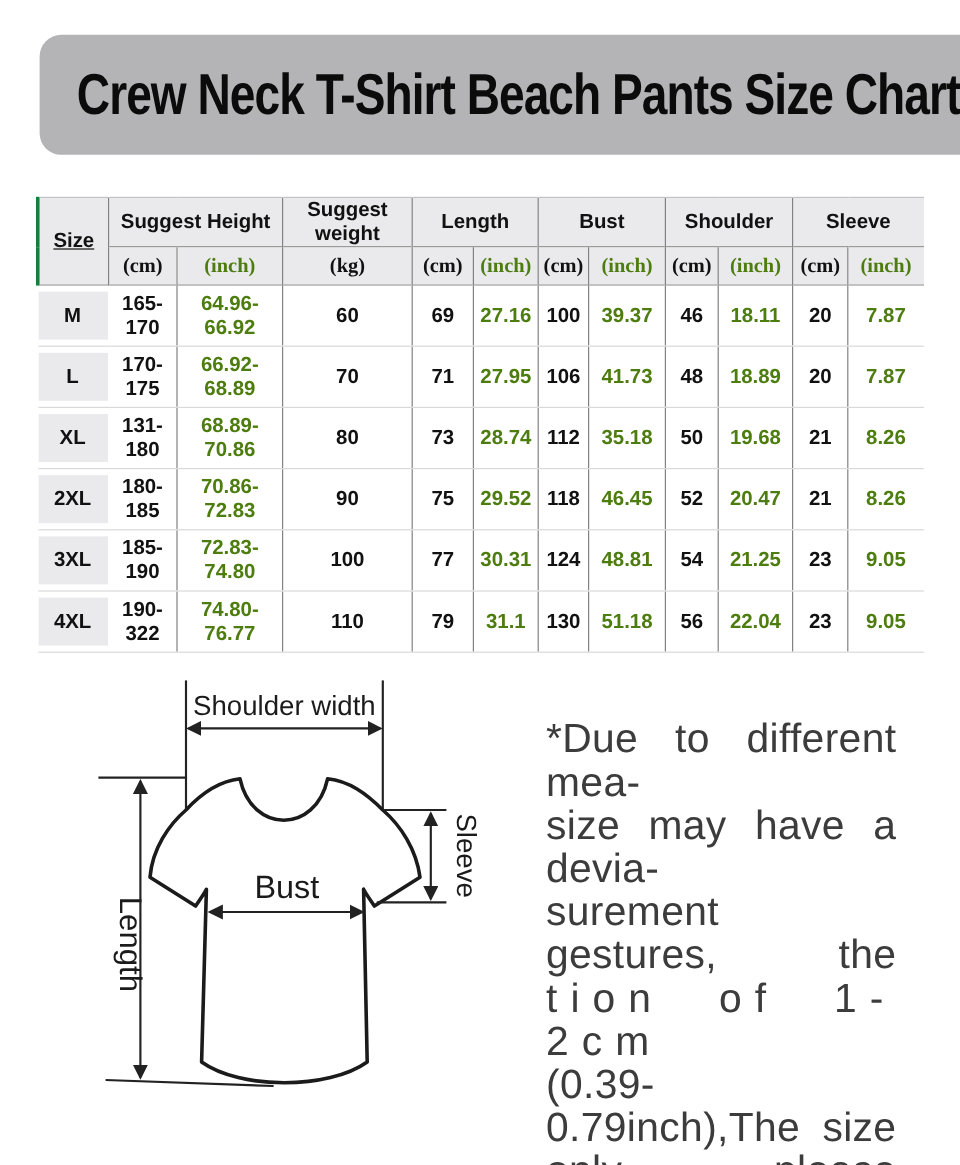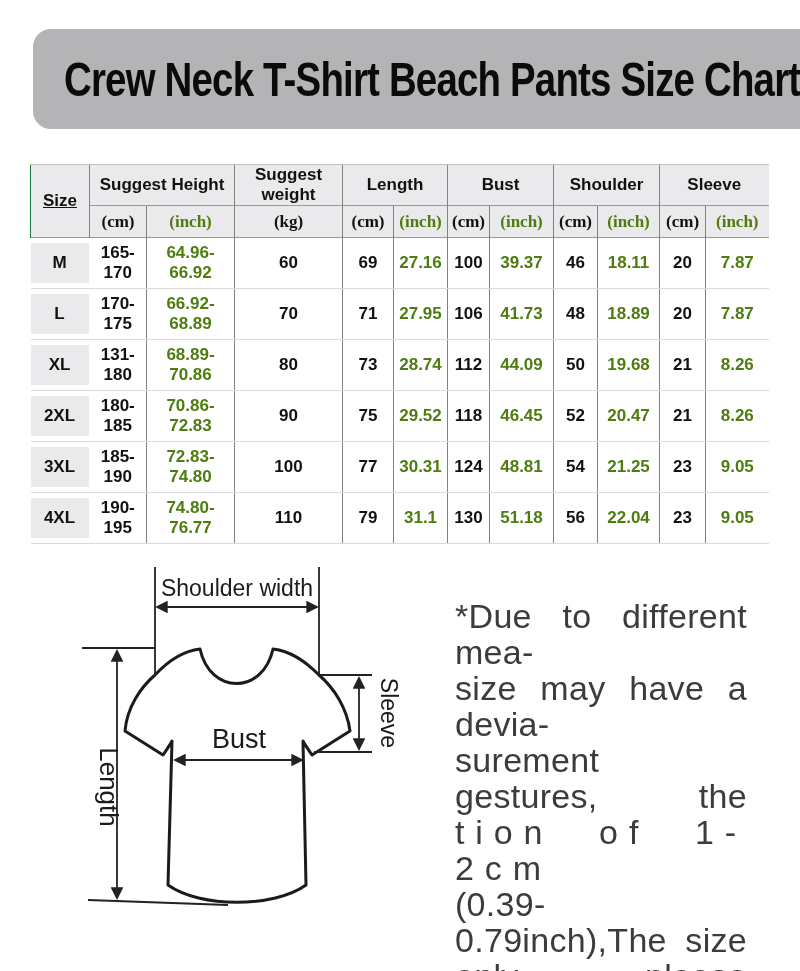--- a/index.html
+++ b/index.html
@@ -12,21 +12,21 @@
   .banner .t{font-size:48px;font-weight:700;letter-spacing:-1px;color:#0b0b0b;
              transform:scaleX(0.8);transform-origin:center;white-space:nowrap;}
 
   
   table.size{position:absolute;left:30px;top:164px;width:738px;border-collapse:collapse;
              table-layout:fixed;}
   table.size th,table.size td{padding:0;text-align:center;vertical-align:middle;overflow:hidden;}
   thead th{background:#eaeaec;font-size:17px;font-weight:700;height:31px;border-top:1px solid #c2c2c4;}
   thead tr.units th{font-weight:600;border-top:1px solid #9a9a9a;font-family:Liberation Serif, serif;}
   thead tr.units{border-bottom:1px solid #9a9a9a;}
-  thead th.sizehead{border-left:1px solid #15803d;text-decoration:underline;}
+  thead th.sizehead{border-left:3px solid #15803d;text-decoration:underline;}
   .v{border-left:1px solid #828282;}
   tbody td{height:50px;font-size:17px;font-weight:600;border-bottom:1px solid #d9d9db;background:#fff;}
   tbody td.sizecell{border-bottom:1px solid #d9d9db;}
   .size-chip{height:40px;margin:5px 1px 5px 0;background:#eaeaec;display:flex;
              align-items:center;justify-content:center;font-weight:700;}
   .red{color:#4d7c0f;}
 
   
   .diagram{position:absolute;left:60px;top:555px;width:390px;height:410px;}
   .diagram svg{display:block;}
@@ -125,21 +125,21 @@
       <tr>
         <td class="sizecell">
             <div class="size-chip">XL</div>
           </td>
         <td>131-180</td>
         <td class="v red">68.89-70.86</td>
         <td class="v">80</td>
         <td class="v">73</td>
         <td class="v red">28.74</td>
         <td class="v">112</td>
-        <td class="v red">44.09</td>
+        <td class="v red">35.18</td>
         <td class="v">50</td>
         <td class="v red">19.68</td>
         <td class="v">21</td>
         <td class="v red">8.26</td>
       </tr>
       <tr>
         <td class="sizecell">
             <div class="size-chip">2XL</div>
           </td>
         <td>180-185</td>
@@ -167,21 +167,21 @@
         <td class="v red">48.81</td>
         <td class="v">54</td>
         <td class="v red">21.25</td>
         <td class="v">23</td>
         <td class="v red">9.05</td>
       </tr>
       <tr>
         <td class="sizecell">
             <div class="size-chip">4XL</div>
           </td>
-        <td>190-195</td>
+        <td>190-322</td>
         <td class="v red">74.80-76.77</td>
         <td class="v">110</td>
         <td class="v">79</td>
         <td class="v red">31.1</td>
         <td class="v">130</td>
         <td class="v red">51.18</td>
         <td class="v">56</td>
         <td class="v red">22.04</td>
         <td class="v">23</td>
         <td class="v red">9.05</td>

